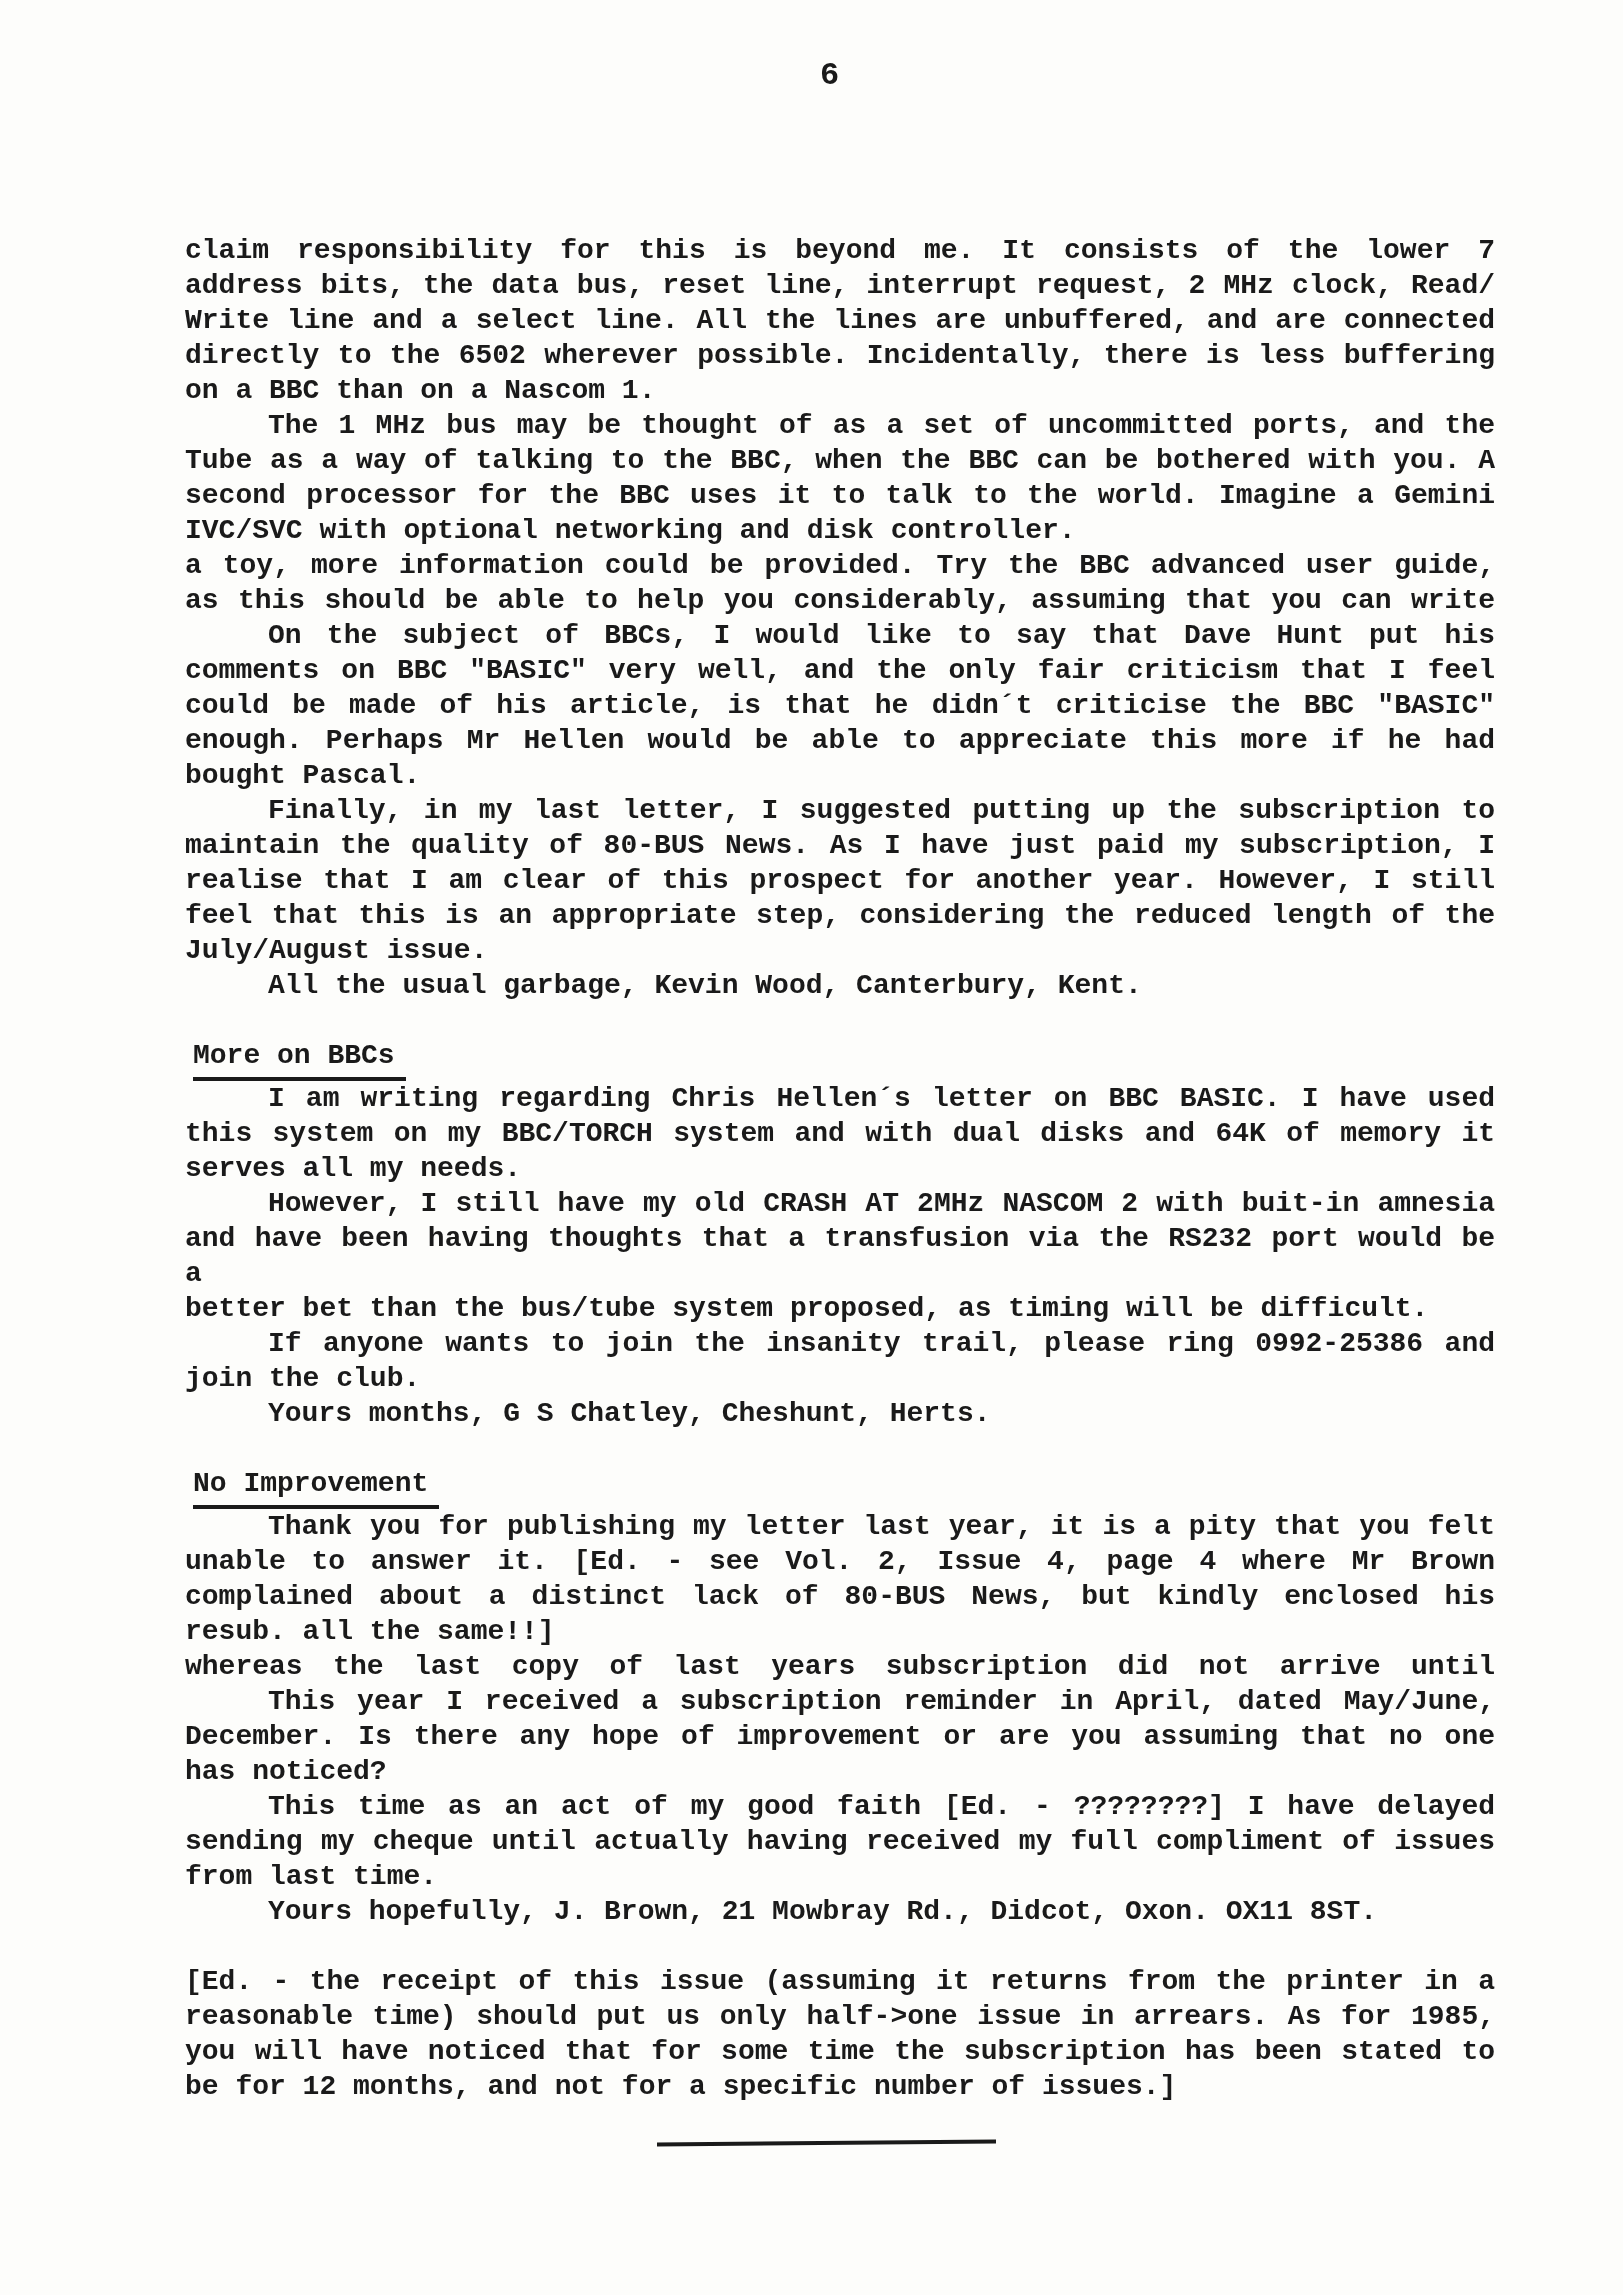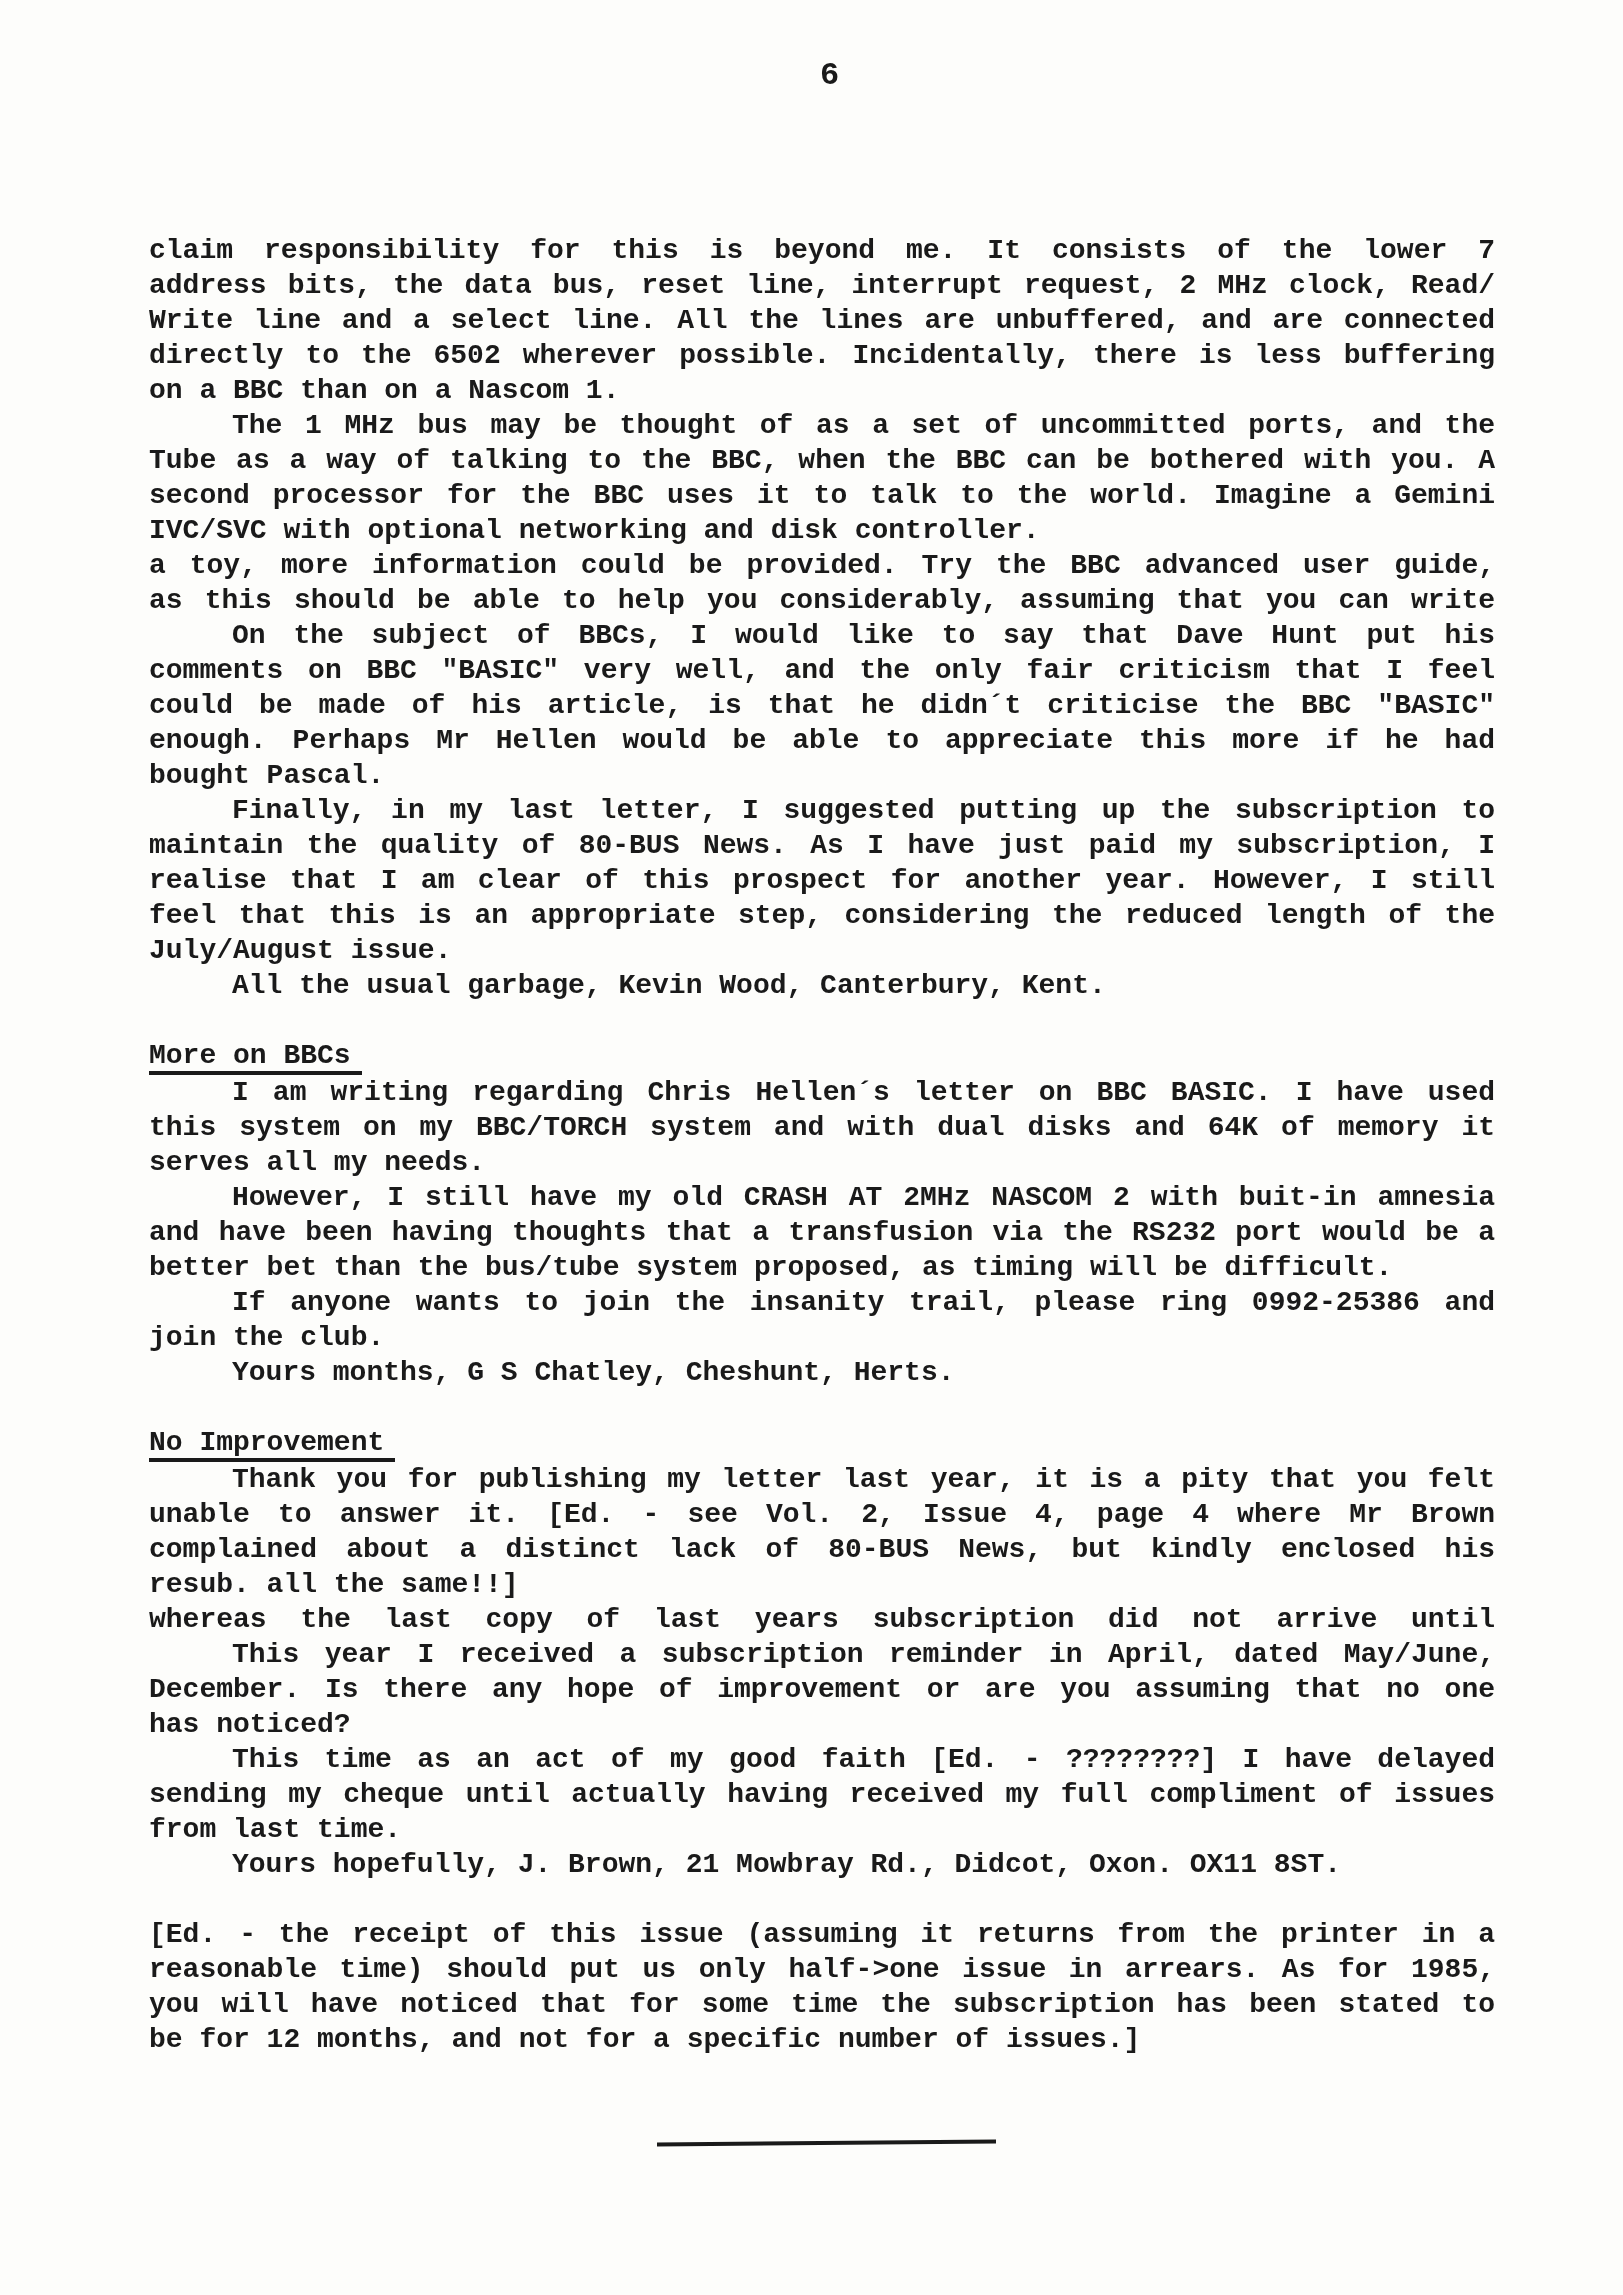--- a/index.html
+++ b/index.html
@@ -32,30 +32,32 @@
     line-height: 35px;
     font-weight: 700;
     letter-spacing: 0;
   }
   .para { margin: 0; }
   .gap1 { margin-top: 35px; }
   .line {
     text-align: justify;
     text-align-last: justify;
     white-space: normal;
+    margin-left: 36px;
   }
   .line.last { text-align-last: left; }
   .line.indent { text-indent: 83px; }
   .heading { text-align: left; }
   .heading-text {
     display: inline-block;
     line-height: 28px;
     padding-right: 11px;
-    padding-bottom: 1px;
+    padding-bottom: 7px;
     border-bottom: 4.9px solid #1a1a1a;
+    margin-left: 44px;
   }
   .footer-divider {
     position: absolute;
     top: 2141px;
     left: 657px;
     width: 339px;
     height: 3.5px;
     background: #1a1a1a;
     transform: rotate(-0.5deg);
   }

